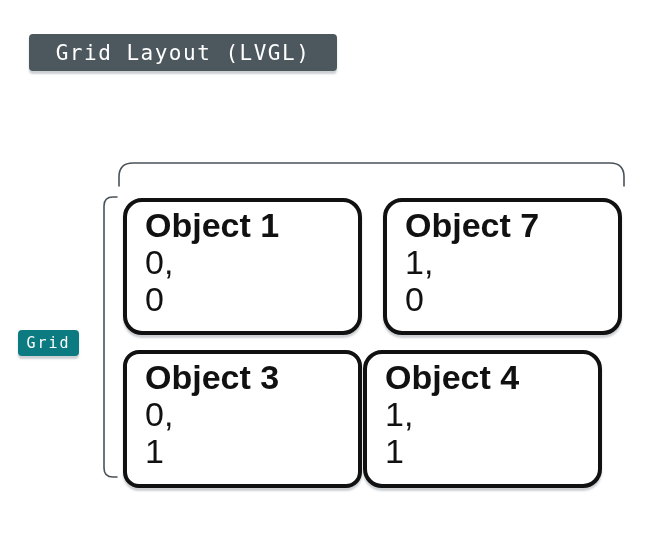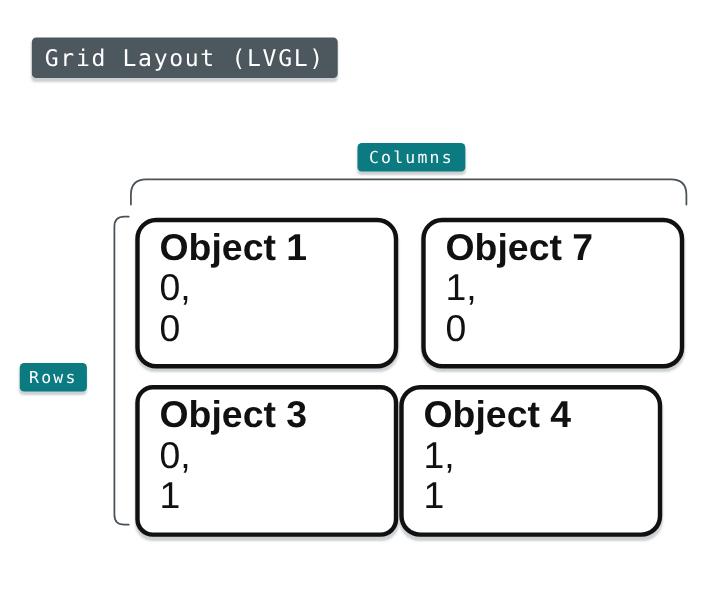--- a/index.html
+++ b/index.html
@@ -25,21 +25,21 @@
     white-space: nowrap;
     border-radius: 4px;
     box-shadow: 0 3px 2px rgba(110, 120, 130, 0.35);
     display: flex;
     align-items: center;
     justify-content: center;
   }
   .title-badge {
     left: 29px;
     top: 34px;
-    width: 278px;
+    width: 308px;
     height: 37px;
     background: var(--title-badge-bg, #4d575e);
     font-size: 21px;
     letter-spacing: 1.5px;
     font-weight: 500;
   }
   .columns-badge {
     left: 325px;
     top: 130px;
     width: 98px;
@@ -103,23 +103,22 @@
   .cell3 { left: 123px; top: 350px; height: 138px; border-radius: 16px; }
   .cell4 { left: 363px; top: 350px; height: 138px; }
 </style>
 </head>
 <body>
 
 <div class="canvas">
 
   <div class="badge title-badge">Grid Layout (LVGL)</div>
 
-  <div class="badge columns-badge">Columns</div>
 
-  <div class="badge rows-badge">Rows</div>
+  <div class="badge rows-badge">Grid</div>
 
   <svg class="brackets" viewBox="0 0 650 544" xmlns="http://www.w3.org/2000/svg">
     <path d="M 119 186 L 119 177 Q 119 163 133 163 L 610 163 Q 624 163 624 177 L 624 186"></path>
     <path d="M 117 197 L 113 197 Q 104 197 104 206 L 104 468 Q 104 477 113 477 L 117 477"></path>
   </svg>
 
   <div class="cell cell1">
     <span class="cell-title">Object 1</span>
     <span class="cell-line">0,</span>
     <span class="cell-line">0</span>

